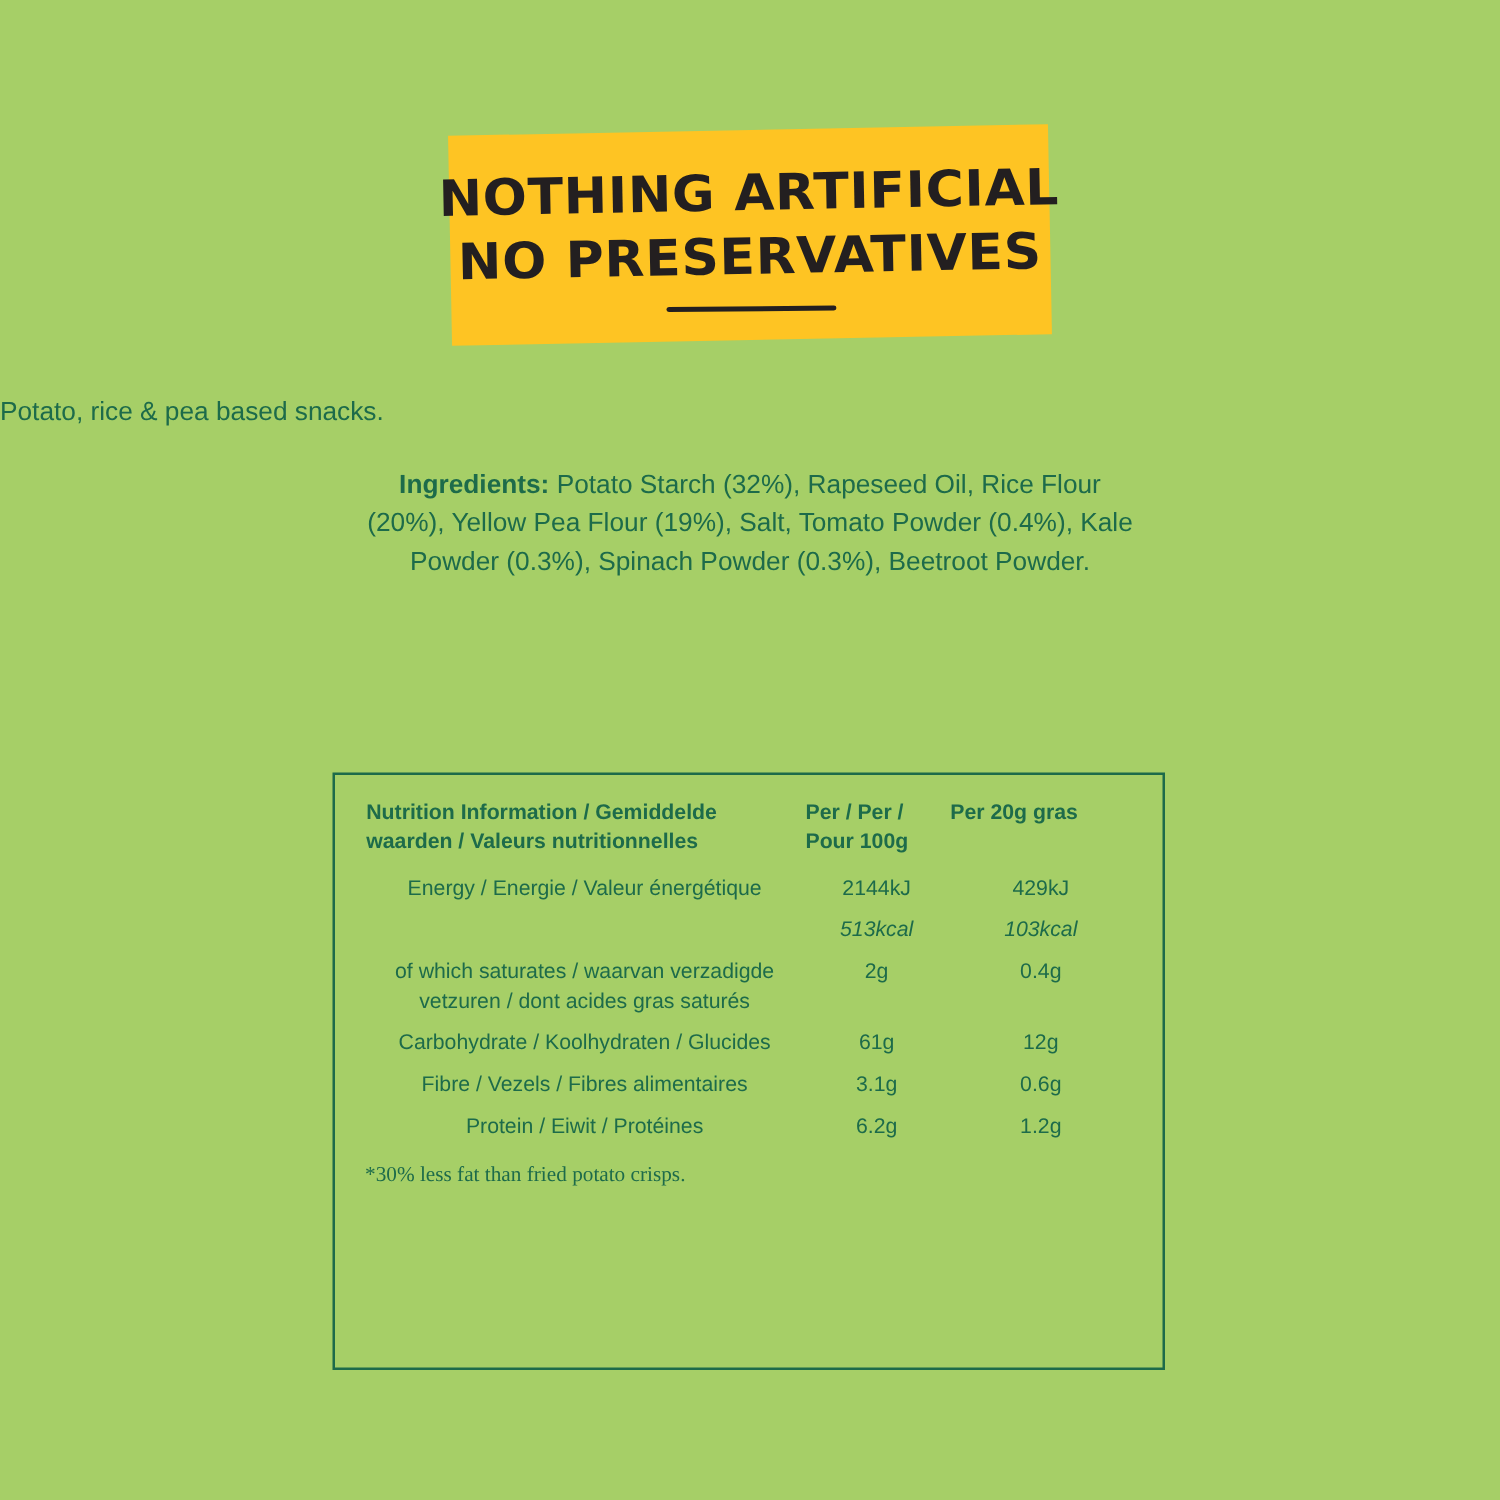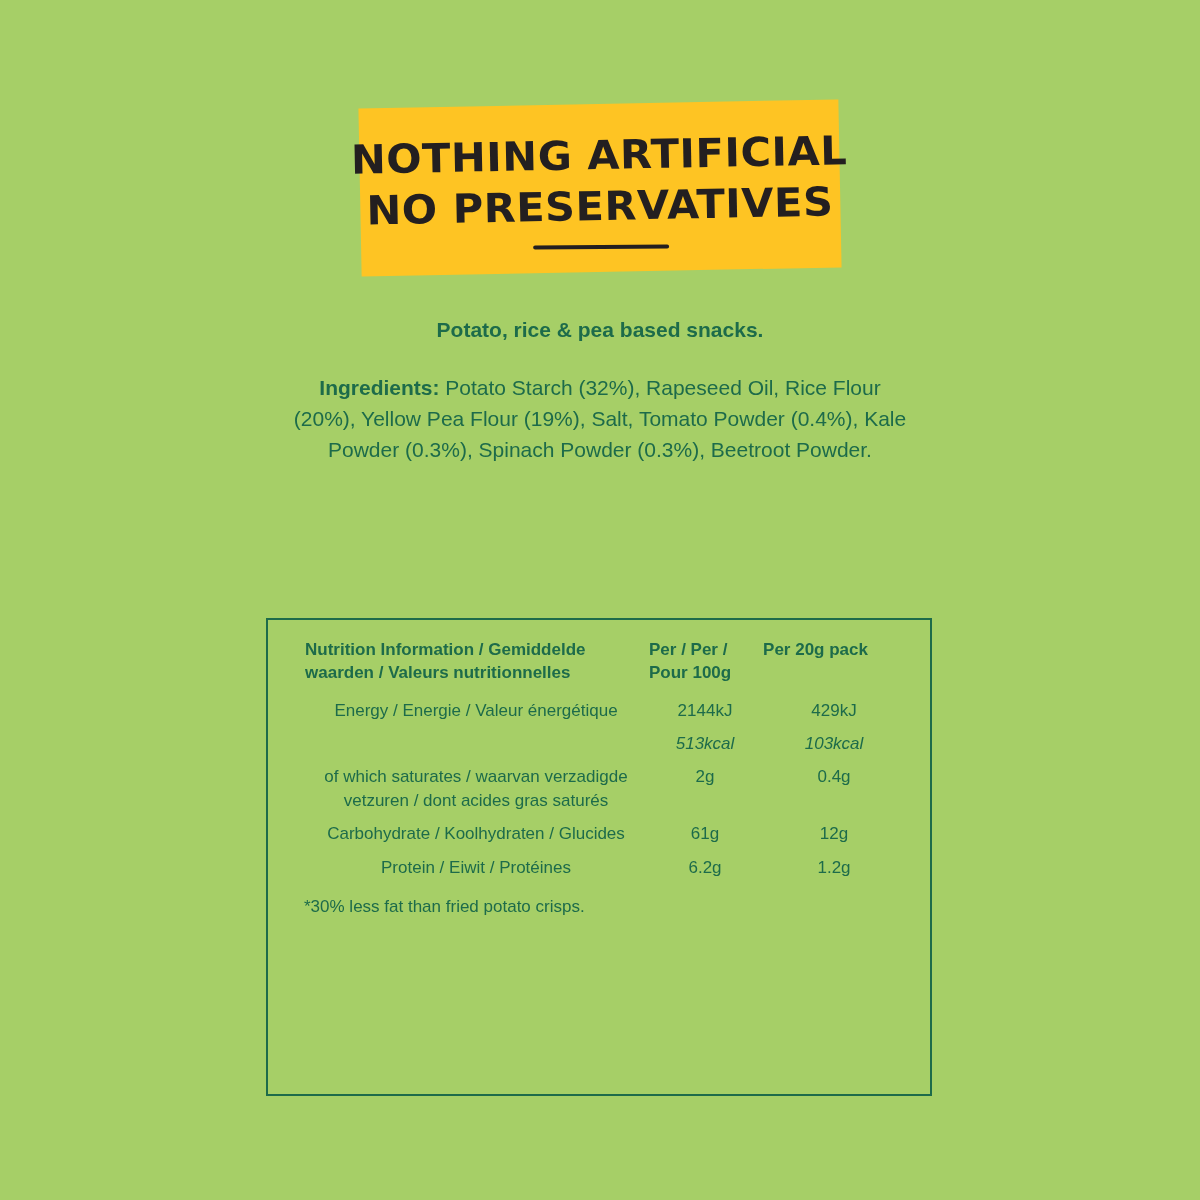--- a/index.html
+++ b/index.html
@@ -59,23 +59,23 @@
     margin-top: 12px;
     transform: rotate(0.6deg);
   }
 
   
   .tagline {
     position: absolute;
     top: 318px;
     left: 0;
     width: 1200px;
-    text-align: center;
+    text-align: left;
     font-family: "Liberation Sans", sans-serif;
-    font-weight: bold;
+    font-weight: normal;
     font-size: 21px;
     color: #1d6b4a;
   }
   .ingredients {
     position: absolute;
     top: 372px;
     left: 290px;
     width: 620px;
     text-align: center;
     font-size: 21px;
@@ -88,21 +88,21 @@
 
   
   .nutrition-box {
     position: absolute;
     left: 266px;
     top: 618px;
     width: 666px;
     height: 478px;
     border: 2px solid #1d6b4a;
     box-sizing: border-box;
-    padding: 18px 24px 0 36px;
+    padding: 18px 24px 0 24px;
   }
   table.nutrition {
     width: 100%;
     border-collapse: collapse;
     font-size: 17px;
     color: #1d6b4a;
   }
   table.nutrition th {
     text-align: left;
     font-weight: bold;
@@ -118,20 +118,21 @@
   }
   .col-name  { width: 360px; }
   .col-100   { width: 118px; }
   .col-pack  { width: 150px; }
   .sub { padding-left: 0; }
   .energy-second td { padding-top: 0; font-style: italic; }
   .footnote {
     margin-top: 12px;
     font-size: 17px;
     color: #1d6b4a;
+    font-family: Liberation Serif, serif;
   }
 </style>
 </head>
 <body>
 
 <div class="banner-wrap">
   <div class="banner"></div>
   <div class="banner-text">
     <div class="banner-line">NOTHING ARTIFICIAL</div>
     <div class="banner-line">NO PRESERVATIVES</div>
@@ -149,21 +150,21 @@
   <table class="nutrition">
     <colgroup>
       <col class="col-name">
       <col class="col-100">
       <col class="col-pack">
     </colgroup>
     <thead>
       <tr>
         <th>Nutrition Information / Gemiddelde waarden / Valeurs nutritionnelles</th>
         <th>Per / Per / Pour 100g</th>
-        <th>Per 20g pack</th>
+        <th>Per 20g gras</th>
       </tr>
     </thead>
     <tbody>
       <tr>
         <td>Energy / Energie / Valeur énergétique</td>
         <td>2144kJ</td>
         <td>429kJ</td>
       </tr>
       <tr class="energy-second">
         <td></td>
@@ -174,20 +175,25 @@
         <td class="sub">of which saturates / waarvan verzadigde vetzuren / dont acides gras saturés</td>
         <td>2g</td>
         <td>0.4g</td>
       </tr>
       <tr>
         <td>Carbohydrate / Koolhydraten / Glucides</td>
         <td>61g</td>
         <td>12g</td>
       </tr>
       <tr>
+        <td>Fibre / Vezels / Fibres alimentaires</td>
+        <td>3.1g</td>
+        <td>0.6g</td>
+      </tr>
+      <tr>
         <td>Protein / Eiwit / Protéines</td>
         <td>6.2g</td>
         <td>1.2g</td>
       </tr>
     </tbody>
   </table>
   <div class="footnote">*30% less fat than fried potato crisps.</div>
 </div>
 
 </body></html>

